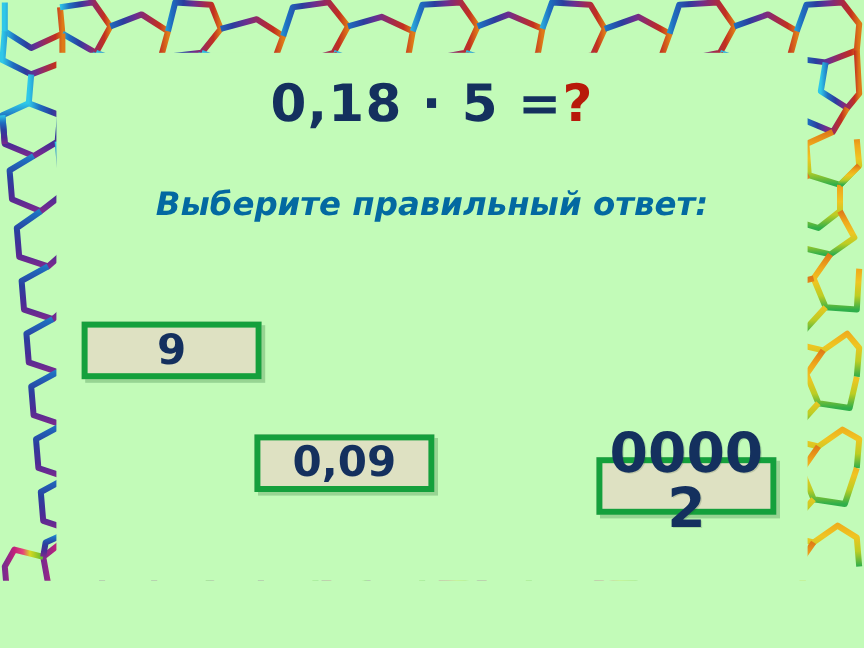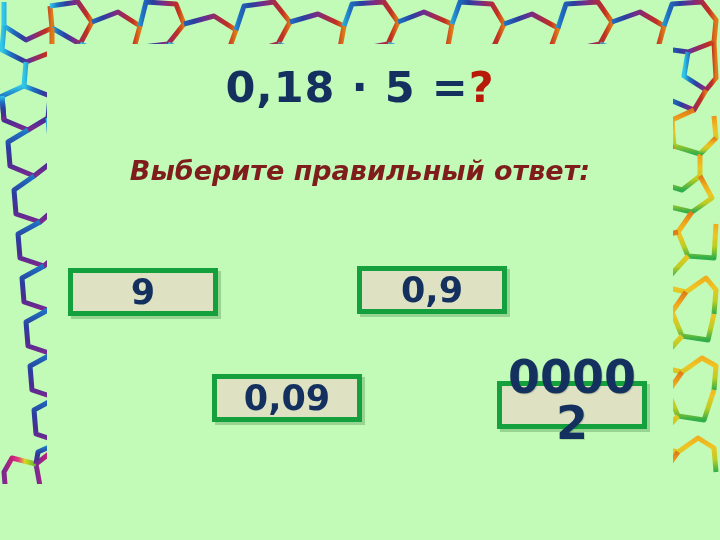--- a/index.html
+++ b/index.html
@@ -67,21 +67,21 @@
     left: 0;
     top: 110px;
     width: 626px;
     text-align: center;
     white-space: nowrap;
     font-family: "DejaVu Sans", sans-serif;
     font-weight: bold;
     font-style: italic;
     font-size: 27px;
     line-height: 34px;
-    color: #7f1d1d;
+    color: #0369a1;
   }
 
   
   .answer-box {
     position: absolute;
     box-sizing: border-box;
     width: 150px;
     height: 48px;
     background: #DEE1C2;
     border: 5px solid #14A03C;
@@ -116,21 +116,21 @@
     top: -32px;
     width: 148px;
     font-size: 46px;
     line-height: 46px;
     word-break: break-all;
     text-shadow: 1px 1px 0 rgba(40,80,40,0.18);
   }
 
   #box-1 { left: 21px;  top: 224px; }
   #box-2 { left: 310px; top: 222px; }
-  #box-3 { left: 165px; top: 330px; }
+  #box-3 { left: 165px; top: 318px; }
   #box-4 { left: 450px; top: 337px; }
 
   
   #next-button {
     position: absolute;
     left: 668px;
     top: 495px;
     width: 44px;
     height: 38px;
     background: #14A03C;
@@ -309,23 +309,20 @@
     <div id="title-line">
       <span>0,18 · 5 =</span><span class="qmark">?</span>
     </div>
 
     <div id="subtitle">Выберите правильный ответ:</div>
 
     <div id="box-1" class="answer-box fit">
       <span class="answer-text">9</span>
     </div>
 
-    <div id="box-2" class="answer-box fit">
-      <span class="answer-text">0,9</span>
-    </div>
 
     <div id="box-3" class="answer-box fit">
       <span class="answer-text">0,09</span>
     </div>
 
     <div id="box-4" class="answer-box overflow">
       <span class="answer-text">00002</span>
     </div>
 
   </div>

